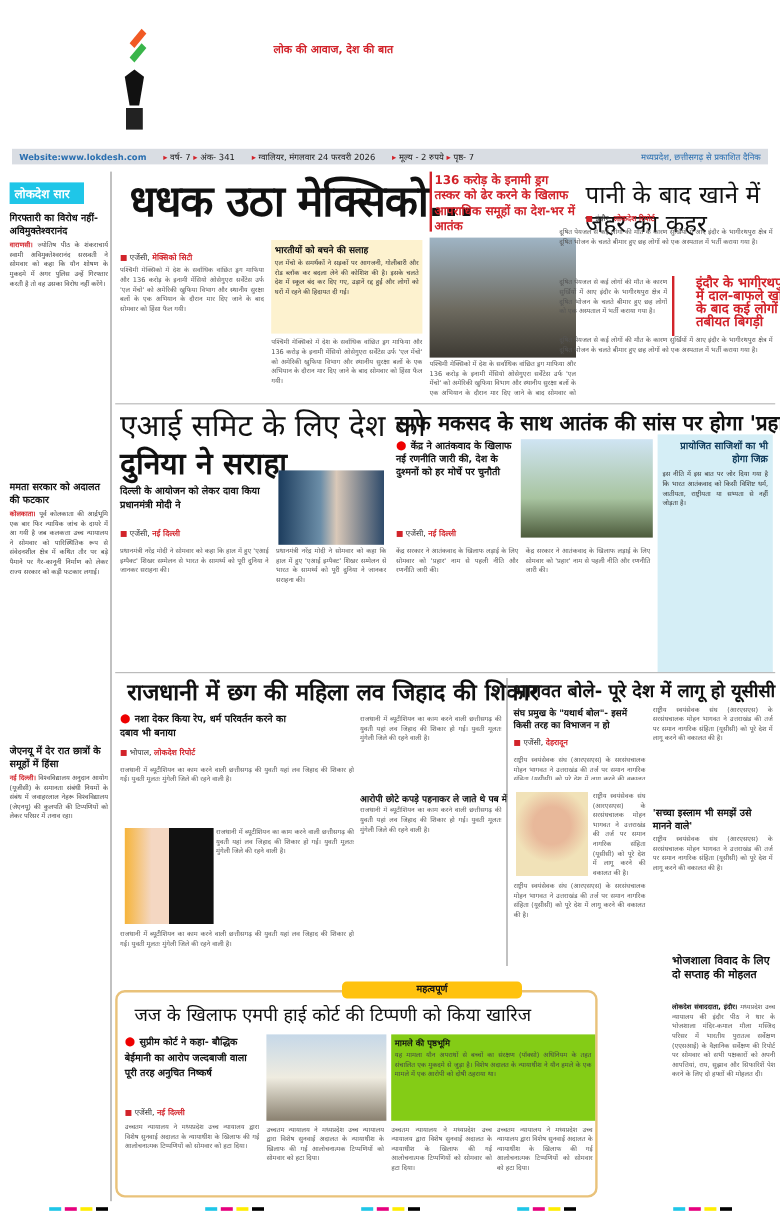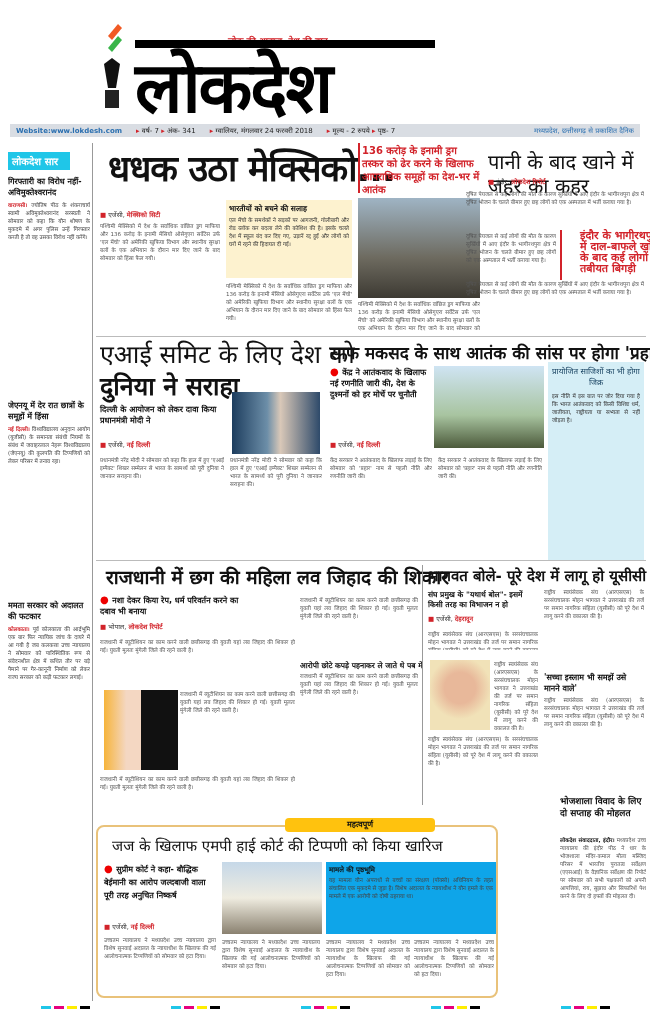--- a/index.html
+++ b/index.html
@@ -21,67 +21,66 @@
 .stext{font-size:5.5px;line-height:8px;color:#444;text-align:justify;margin-top:3px}
 .stext .dl{color:#d2232a;font-weight:bold}
 .hd-big{font-weight:900;font-size:30px;line-height:34px;letter-spacing:-1px}
 .hd-red{color:#d2232a;font-weight:bold;font-size:10px;line-height:13px}
 .byline{font-size:6.5px;color:#333}
 .byline b{color:#d2232a}
 .byline:before{content:"■ ";color:#d2232a}
 .body{font-size:5.5px;line-height:8px;color:#555;text-align:justify}
 .box-yellow{background:#fdf2cf}
 .box-blue{background:#d5eef6}
-.box-pink{background:#0ea5e9}
+.box-pink{background:#84cc16}
 .photo{background:#8a9aa0}
 .subred{font-weight:bold;font-size:8px;line-height:11px}
 .subred:before{content:"● ";color:#e00;font-size:10px}
 .mahat{left:285px;top:818px;width:150px;height:14px;background:#ffc20e;text-align:center;font-weight:bold;font-size:8px;line-height:14px;border-radius:4px}
 .bigbox{left:96px;top:825px;width:402px;height:173px;border:2px solid #e9c27a;border-radius:8px}
 .regmarks{left:0;top:1006px;width:650px;height:6px;display:flex;justify-content:space-around}
 .rm{display:flex;gap:3px}
 .rm span{width:10px;height:3px;display:block}
 </style>
 </head>
 <body>
 
 <div class="abs masthead">
   <svg class="abs logo-pen" viewBox="0 0 24 92">
     <path d="M8 18 L18 6 L22 10 L12 22Z" fill="#f15a24"></path>
     <path d="M8 30 L18 18 L22 22 L12 34Z" fill="#39b54a"></path>
     <path d="M4 46 L12 40 L20 46 L16 70 L8 70Z" fill="#111"></path>
     <rect x="5" y="72" width="14" height="18" fill="#222"></rect>
   </svg>
   <div class="abs tag">लोक की आवाज, देश की बात</div>
-  <div class="abs title">लोकदेश</div>
 </div>
 
 <div class="abs infobar">
   <span class="web">Website:www.lokdesh.com</span>
   <span><span class="arr">▸</span> <span>वर्ष- 7</span> <span class="arr">▸</span> <span>अंक- 341</span></span>
-  <span><span class="arr">▸</span> <span>ग्वालियर, मंगलवार 24 फरवरी 2018</span></span>
+  <span><span class="arr">▸</span> <span>ग्वालियर, मंगलवार 24 फरवरी 2026</span></span>
   <span><span class="arr">▸</span> <span>मूल्य - 2 रुपये</span> <span class="arr">▸</span> <span>पृष्ठ- 7</span></span>
   <span class="mp">मध्यप्रदेश, छत्तीसगढ़ से प्रकाशित दैनिक</span>
 </div>
 
 <div class="abs vline" style="left:92px;top:143px;height:858px"></div>
 
 <div class="abs sidebar">
   <div class="sarh">लोकदेश सार</div>
   <div style="height:224px;overflow:hidden">
     <div class="shead">गिरफ्तारी का विरोध नहीं- अविमुक्तेश्वरानंद</div>
     <div class="stext"><span class="dl">वाराणसी।</span> <span>ज्योतिष पीठ के शंकराचार्य स्वामी अविमुक्तेश्वरानंद सरस्वती ने सोमवार को कहा कि यौन शोषण के मुकदमे में अगर पुलिस उन्हें गिरफ्तार करती है तो वह उसका विरोध नहीं करेंगे।</span></div>
   </div>
+  <div style="height:220px;overflow:hidden">
+    <div class="shead">ममता सरकार को अदालत की फटकार</div>
+    <div class="stext"><span class="dl">कोलकाता।</span> <span>पूर्व कोलकाता की आर्द्रभूमि एक बार फिर न्यायिक जांच के दायरे में आ गयी है जब कलकत्ता उच्च न्यायालय ने सोमवार को पारिस्थितिक रूप से संवेदनशील क्षेत्र में कथित तौर पर बड़े पैमाने पर गैर-कानूनी निर्माण को लेकर राज्य सरकार को कड़ी फटकार लगाई।</span></div>
+  </div>
   <div style="height:200px;overflow:hidden">
     <div class="shead">जेएनयू में देर रात छात्रों के समूहों में हिंसा</div>
     <div class="stext"><span class="dl">नई दिल्ली।</span> <span>विश्वविद्यालय अनुदान आयोग (यूजीसी) के समानता संबंधी नियमों के संबंध में जवाहरलाल नेहरू विश्वविद्यालय (जेएनयू) की कुलपति की टिप्पणियों को लेकर परिसर में तनाव रहा।</span></div>
-  </div>
-  <div style="height:220px;overflow:hidden">
-    <div class="shead">ममता सरकार को अदालत की फटकार</div>
-    <div class="stext"><span class="dl">कोलकाता।</span> <span>पूर्व कोलकाता की आर्द्रभूमि एक बार फिर न्यायिक जांच के दायरे में आ गयी है जब कलकत्ता उच्च न्यायालय ने सोमवार को पारिस्थितिक रूप से संवेदनशील क्षेत्र में कथित तौर पर बड़े पैमाने पर गैर-कानूनी निर्माण को लेकर राज्य सरकार को कड़ी फटकार लगाई।</span></div>
   </div>
 </div>
 
 <div class="abs hd-big" style="left:108px;top:152px;font-size:36px">धधक उठा मेक्सिको...</div>
 <div class="abs byline" style="left:100px;top:210px"><span>एजेंसी,</span> <b>मेक्सिको सिटी</b></div>
 <div class="abs body" style="left:100px;top:222px;width:120px;height:110px;overflow:hidden">पश्चिमी मेक्सिको में देश के सर्वाधिक वांछित ड्रग माफिया और 136 करोड़ के इनामी मेंसियो ओसेगुएरा सर्वेंटेस उर्फ 'एल मेंचो' को अमेरिकी खुफिया विभाग और स्थानीय सुरक्षा बलों के एक अभियान के दौरान मार दिए जाने के बाद सोमवार को हिंसा फैल गयी।</div>
 <div class="abs box-yellow" style="left:226px;top:200px;width:126px;height:78px;padding:3px">
   <div style="font-weight:bold;font-size:7.5px">भारतीयों को बचने की सलाह</div>
   <div class="body" style="margin-top:3px;color:#333">एल मेंचो के समर्थकों ने सड़कों पर आगजनी, गोलीबारी और रोड ब्लॉक कर बदला लेने की कोशिश की है। इसके चलते देश में स्कूल बंद कर दिए गए, उड़ानें रद्द हुईं और लोगों को घरों में रहने की हिदायत दी गई।</div>
 </div>
@@ -106,21 +105,21 @@
 <div class="abs" style="left:100px;top:404px;width:130px;font-weight:bold;font-size:8px;line-height:11px">दिल्ली के आयोजन को लेकर दावा किया प्रधानमंत्री मोदी ने</div>
 <div class="abs photo" style="left:232px;top:392px;width:88px;height:62px;background:linear-gradient(90deg,#1d3d5e,#6c8ea8 40%,#d9c8b8 55%,#2e4a6a)"></div>
 <div class="abs byline" style="left:100px;top:440px"><span>एजेंसी,</span> <b>नई दिल्ली</b></div>
 <div class="abs body" style="left:100px;top:456px;width:124px;height:100px;overflow:hidden">प्रधानमंत्री नरेंद्र मोदी ने सोमवार को कहा कि हाल में हुए 'एआई इम्पैक्ट' शिखर सम्मेलन से भारत के सामर्थ्य को पूरी दुनिया ने जानकर सराहना की।</div>
 <div class="abs body" style="left:230px;top:456px;width:92px;height:100px;overflow:hidden">प्रधानमंत्री नरेंद्र मोदी ने सोमवार को कहा कि हाल में हुए 'एआई इम्पैक्ट' शिखर सम्मेलन से भारत के सामर्थ्य को पूरी दुनिया ने जानकर सराहना की।</div>
 
 <div class="abs" style="left:330px;top:342px;font-size:17px;line-height:22px;font-weight:bold;white-space:nowrap">साफ मकसद के साथ आतंक की सांस पर होगा 'प्रहार'</div>
 <div class="abs subred" style="left:330px;top:366px;width:100px">केंद्र ने आतंकवाद के खिलाफ नई रणनीति जारी की, देश के दुश्मनों को हर मोर्चे पर चुनौती</div>
 <div class="abs photo" style="left:434px;top:366px;width:110px;height:82px;background:linear-gradient(#cfe4f3,#a8c4a0 60%,#4c5a3b)"></div>
 <div class="abs box-blue" style="left:548px;top:362px;width:96px;height:198px;padding:4px">
-  <div style="font-weight:normal;font-size:8px;line-height:11px;text-align:center;color:#0f3a5a">प्रायोजित साजिशों का भी होगा जिक्र</div>
+  <div style="font-weight:bold;font-size:8px;line-height:11px;text-align:right;color:#0f3a5a">प्रायोजित साजिशों का भी होगा जिक्र</div>
   <div class="body" style="margin-top:4px;color:#333">इस नीति में इस बात पर जोर दिया गया है कि भारत आतंकवाद को किसी विशिष्ट धर्म, जातीयता, राष्ट्रीयता या सभ्यता से नहीं जोड़ता है।</div>
 </div>
 <div class="abs byline" style="left:330px;top:440px"><span>एजेंसी,</span> <b>नई दिल्ली</b></div>
 <div class="abs body" style="left:330px;top:456px;width:102px;height:100px;overflow:hidden">केंद्र सरकार ने आतंकवाद के खिलाफ लड़ाई के लिए सोमवार को 'प्रहार' नाम से पहली नीति और रणनीति जारी की।</div>
 <div class="abs body" style="left:438px;top:456px;width:104px;height:100px;overflow:hidden">केंद्र सरकार ने आतंकवाद के खिलाफ लड़ाई के लिए सोमवार को 'प्रहार' नाम से पहली नीति और रणनीति जारी की।</div>
 
 <div class="abs hline" style="left:96px;top:560px;width:550px"></div>
 
 <div class="abs" style="left:106px;top:565px;font-size:19px;line-height:24px;font-weight:bold;white-space:nowrap">राजधानी में छग की महिला लव जिहाद की शिकार</div>
 <div class="abs subred" style="left:100px;top:594px;width:150px">नशा देकर किया रेप, धर्म परिवर्तन करने का दबाव भी बनाया</div>

